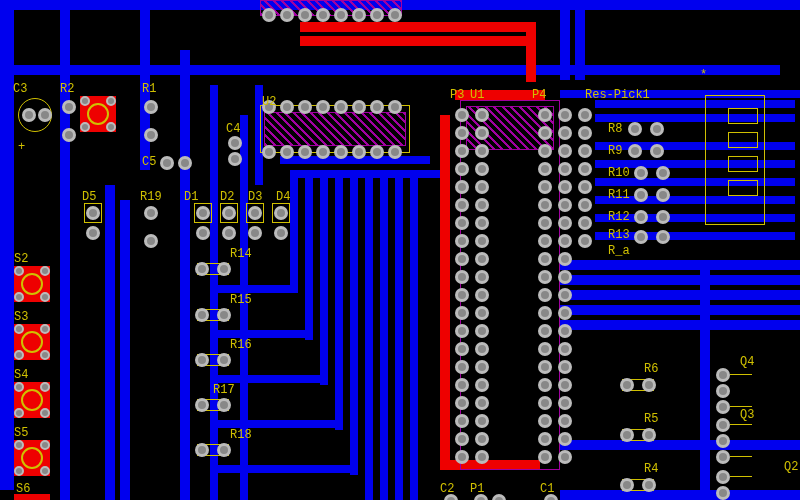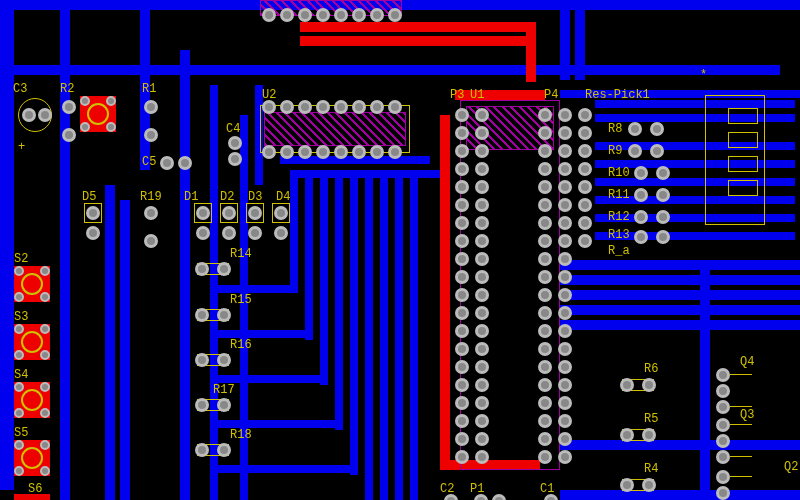--- a/index.html
+++ b/index.html
@@ -107,21 +107,21 @@
   <div class="padcol" style="left:262px;top:145px">
     <div class="pad"></div>
       <div class="pad"></div>
       <div class="pad"></div>
       <div class="pad"></div>
       <div class="pad"></div>
       <div class="pad"></div>
       <div class="pad"></div>
       <div class="pad"></div>
   </div>
-  <div class="label" style="left:262px;top:88px">U2</div>
+  <div class="label" style="left:262px;top:95px">U2</div>
 
   <div class="hatch" style="left:260px;top:0;width:142px;height:16px"></div>
   <div class="padcol" style="left:262px;top:8px">
     <div class="pad"></div>
       <div class="pad"></div>
       <div class="pad"></div>
       <div class="pad"></div>
       <div class="pad"></div>
       <div class="pad"></div>
       <div class="pad"></div>
@@ -223,21 +223,21 @@
       <div class="pad"></div>
       <div class="pad"></div>
       <div class="pad"></div>
       <div class="pad"></div>
       <div class="pad"></div>
       <div class="pad"></div>
       <div class="pad"></div>
   </div>
   <div class="label" style="left:450px;top:88px">P3</div>
   <div class="label" style="left:470px;top:88px">U1</div>
-  <div class="label" style="left:544px;top:88px">P4</div>
+  <div class="label" style="left:532px;top:88px">P4</div>
 
   <div class="silkbox" style="left:705px;top:95px;width:60px;height:130px"></div>
   <div class="silkbox" style="left:728px;top:108px;width:30px;height:16px"></div>
   <div class="silkbox" style="left:728px;top:132px;width:30px;height:16px"></div>
   <div class="silkbox" style="left:728px;top:156px;width:30px;height:16px"></div>
   <div class="silkbox" style="left:728px;top:180px;width:30px;height:16px"></div>
   <div class="label" style="left:585px;top:88px">Res-Pick1</div>
   <div class="label" style="left:700px;top:68px">*</div>
 
   <div class="label" style="left:13px;top:82px">C3</div>
@@ -367,21 +367,21 @@
     </div>
   <div class="label" style="left:14px;top:426px">S5</div>
   <div class="switch" style="left:14px;top:440px">
       <div class="swbg"></div>
       <div class="swring"></div>
       <div class="swpad" style="top:0;left:0"></div>
       <div class="swpad" style="top:0;right:0"></div>
       <div class="swpad" style="bottom:0;left:0"></div>
       <div class="swpad" style="bottom:0;right:0"></div>
     </div>
-  <div class="label" style="left:28px;top:482px">S6</div>
+  <div class="label" style="left:16px;top:482px">S6</div>
   <div class="switch" style="left:14px;top:494px">
       <div class="swbg"></div>
     </div>
 
   <div class="label" style="left:608px;top:122px">R8</div>
   <div class="res" style="left:628px;top:122px">
       <div class="pa"></div>
       <div class="pb"></div>
     </div>
   <div class="label" style="left:608px;top:144px">R9</div>

